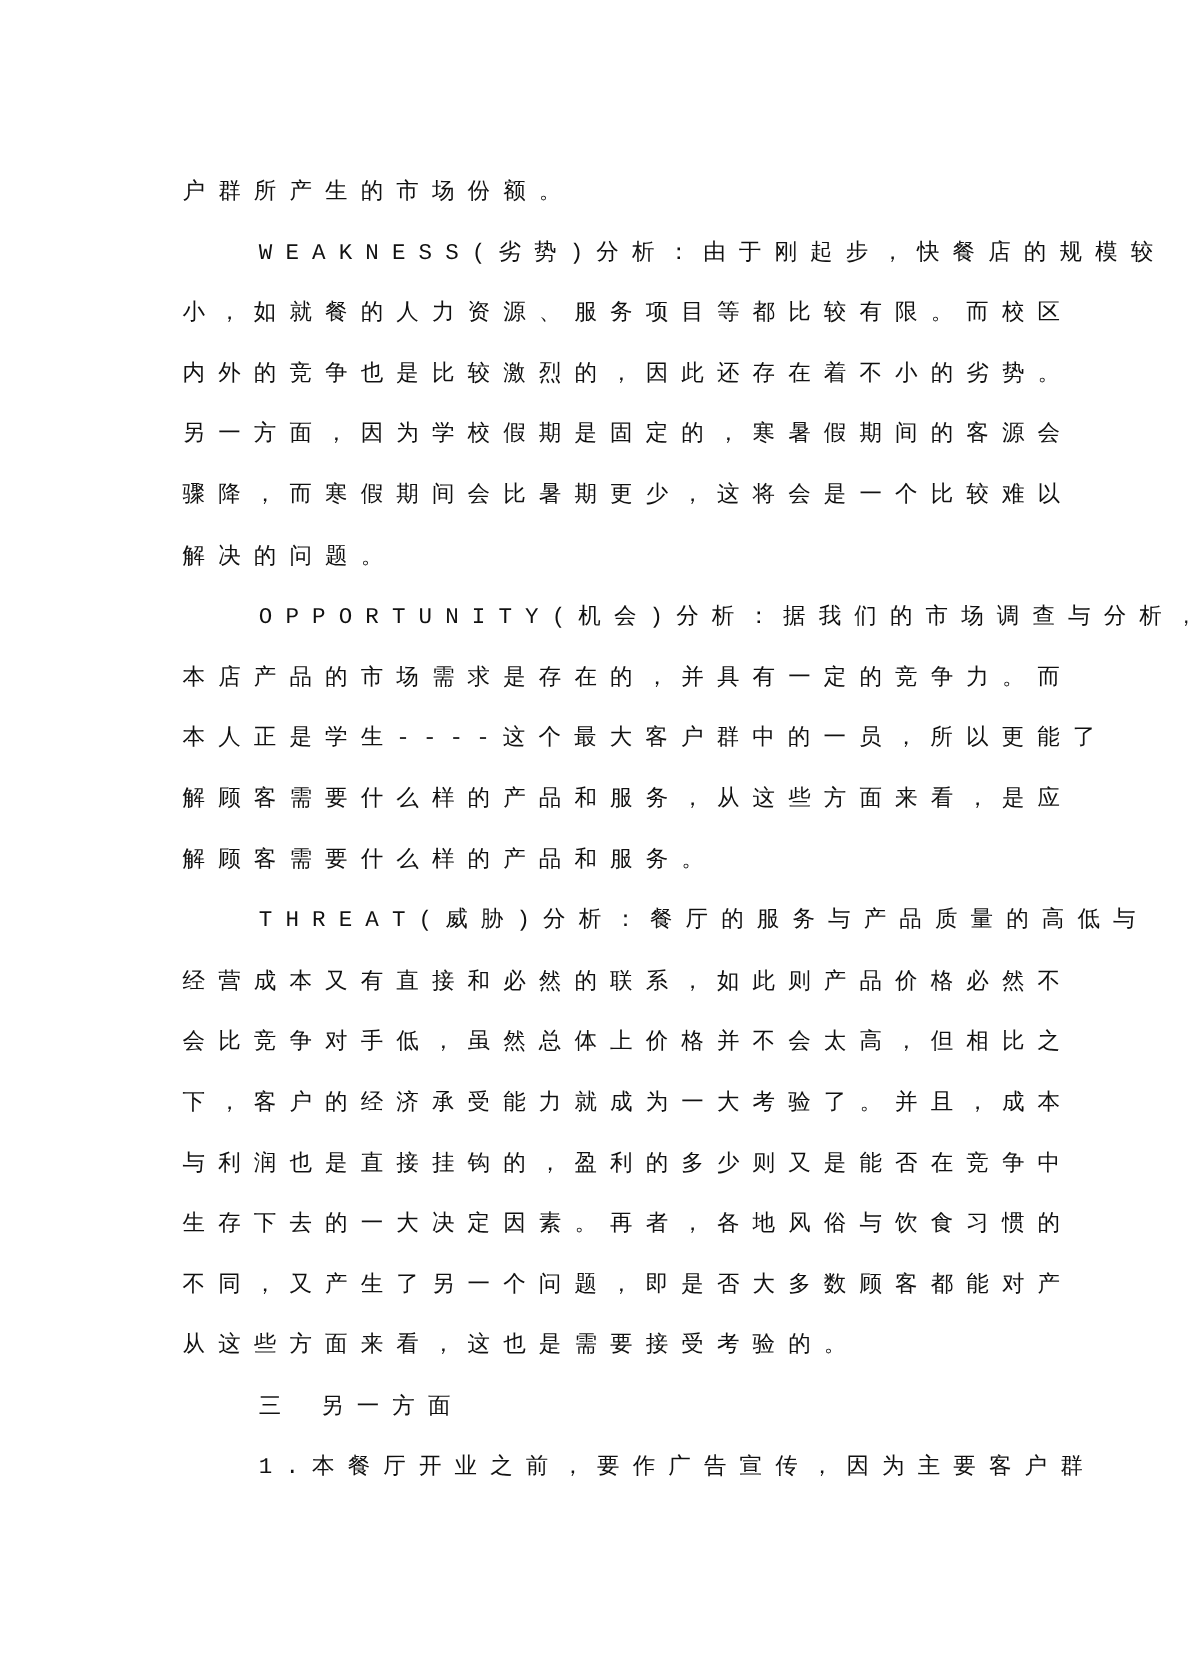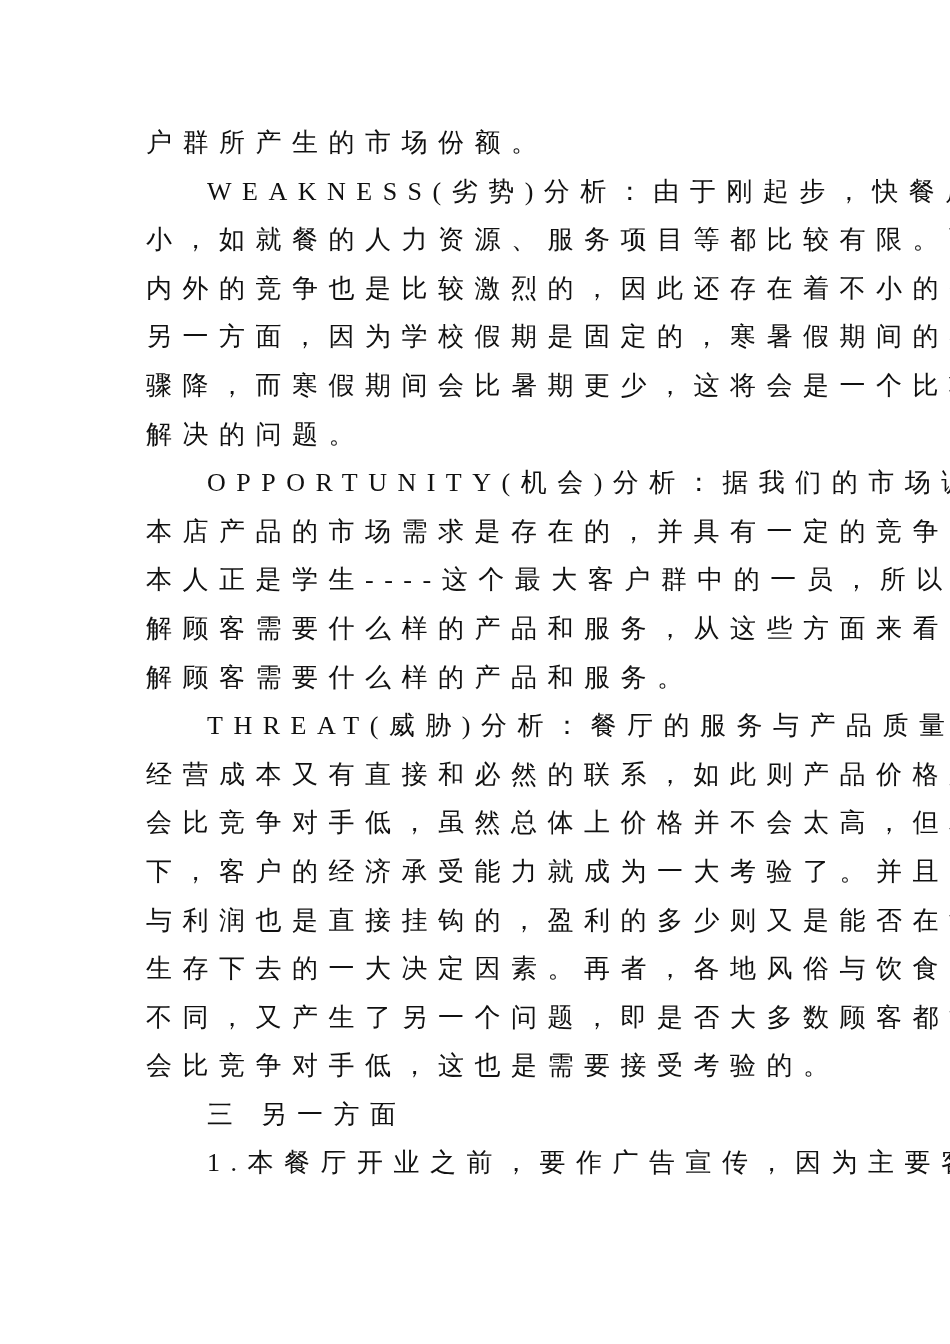--- a/index.html
+++ b/index.html
@@ -1,23 +1,23 @@
 <!DOCTYPE html>
 <html><head>
 <meta charset="utf-8">
 <style>
   html, body { margin: 0; padding: 0; background: #ffffff; }
   body { width: 950px; height: 1344px; position: relative; overflow: hidden; }
   .page {
     position: absolute; left: 0; top: 0; width: 950px; height: 1344px; background: #ffffff;
   }
   .text-block {
-    position: absolute; left: 146px; top: 119px; width: 680px;
-    font-family: Liberation Serif, serif;
-    font-size: 26px; color: #111111;
+    position: absolute; left: 146px; top: 130px; width: 680px;
+    font-family: Liberation Mono, monospace;
+    font-size: 18px; color: #111111;
   }
   .line {
     height: 48.6px; line-height: 48.6px; white-space: nowrap;
     letter-spacing: 10.5px;
   }
   .line.indent { padding-left: 61px; }
 </style>
 </head>
 <body>
 
@@ -35,17 +35,17 @@
     <div class="line">本人正是学生----这个最大客户群中的一员，所以更能了</div>
     <div class="line">解顾客需要什么样的产品和服务，从这些方面来看，是应</div>
     <div class="line">解顾客需要什么样的产品和服务。</div>
     <div class="line indent">THREAT(威胁)分析：餐厅的服务与产品质量的高低与</div>
     <div class="line">经营成本又有直接和必然的联系，如此则产品价格必然不</div>
     <div class="line">会比竞争对手低，虽然总体上价格并不会太高，但相比之</div>
     <div class="line">下，客户的经济承受能力就成为一大考验了。并且，成本</div>
     <div class="line">与利润也是直接挂钩的，盈利的多少则又是能否在竞争中</div>
     <div class="line">生存下去的一大决定因素。再者，各地风俗与饮食习惯的</div>
     <div class="line">不同，又产生了另一个问题，即是否大多数顾客都能对产</div>
-    <div class="line">会比竞争对手低，这也是需要接受考验的。</div>
+    <div class="line">从这些方面来看，这也是需要接受考验的。</div>
     <div class="line indent">三 另一方面</div>
     <div class="line indent">1.本餐厅开业之前，要作广告宣传，因为主要客户群</div>
   </div>
 </div>
 
 </body></html>

